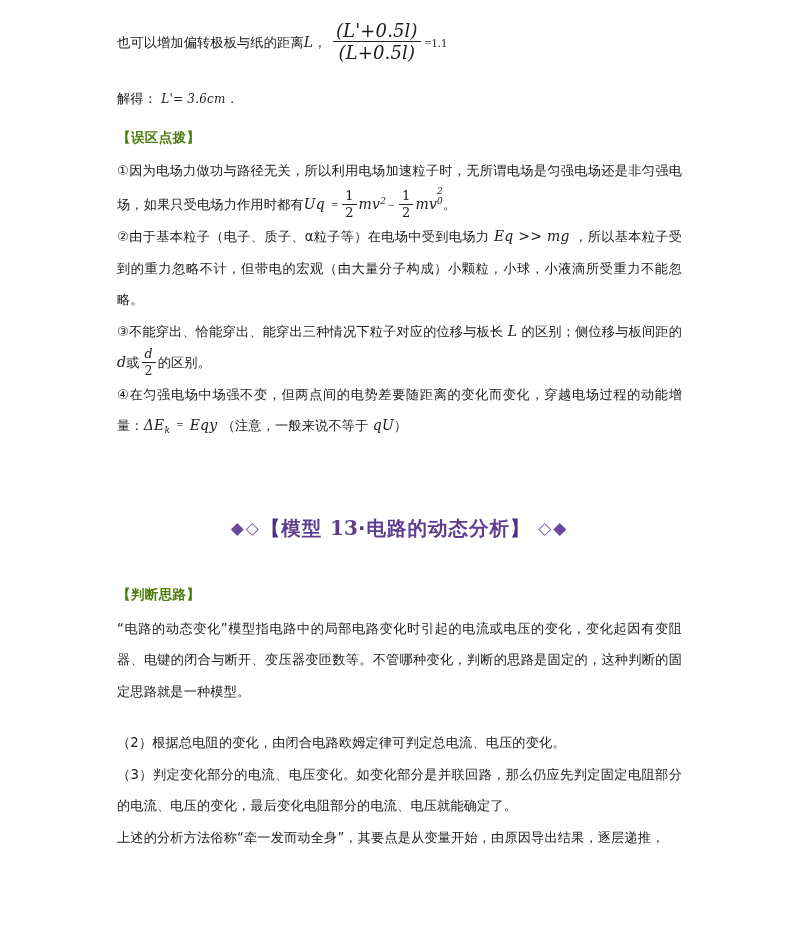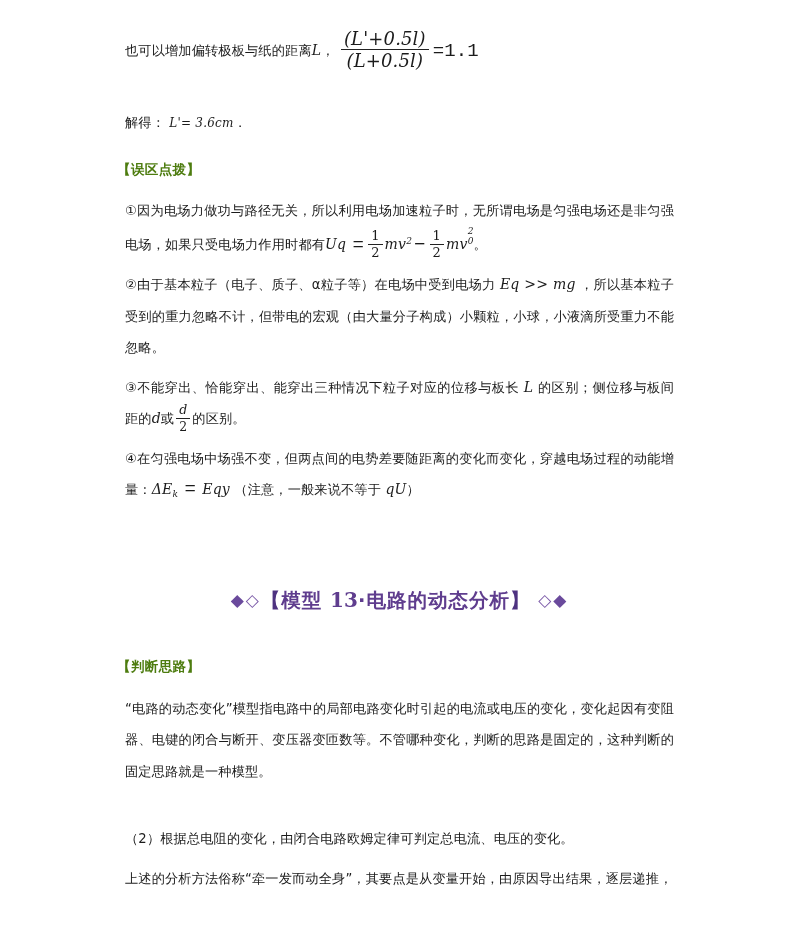--- a/index.html
+++ b/index.html
@@ -30,21 +30,21 @@
     width: 565px;
   }
 
   
   .para {
     font-size: 13.2px;
     line-height: 31.5px;
     color: #1b1b1b;
     text-align: justify;
     letter-spacing: 0.15px;
-    margin: 8px;
+    margin: 0;
   }
   .gap-sm { height: 13px; }
   .gap-md { height: 22px; }
   .gap-lg { height: 38px; }
   .gap-xl { height: 52px; }
 
   
   .red-head {
     font-size: 13.5px;
     line-height: 24px;
@@ -137,22 +137,22 @@
     display: block;
     padding: 1px 3px 0 3px;
     white-space: nowrap;
   }
   .frac.small { font-size: 12.5px; }
   .frac.big { font-size: 18px; }
 
   .eqline {
     display: inline-block;
     vertical-align: middle;
-    font-family: Liberation Mono, monospace;
-    font-size: 19px;
+    font-family: Liberation Serif, serif;
+    font-size: 12px;
     font-style: normal;
     padding: 0 2px;
   }
 </style>
 </head>
 <body>
 
 <div class="page">
   <div class="content">
 
@@ -208,16 +208,17 @@
 
     <div class="para">“电路的动态变化”模型指电路中的局部电路变化时引起的电流或电压的变化，变化起因有变阻器、电键的闭合与断开、变压器变匝数等。不管哪种变化，判断的思路是固定的，这种判断的固定思路就是一种模型。</div>
 
     <div class="gap-sm"></div>
 
 
     <div style="height:7px"></div>
 
 
     <div class="para">（2）根据总电阻的变化，由闭合电路欧姆定律可判定总电流、电压的变化。</div>
+    <div class="para">（3）判定变化部分的电流、电压变化。如变化部分是并联回路，那么仍应先判定固定电阻部分的电流、电压的变化，最后变化电阻部分的电流、电压就能确定了。</div>
     <div class="para">上述的分析方法俗称“牵一发而动全身”，其要点是从变量开始，由原因导出结果，逐层递推，</div>
 
   </div>
 </div>
 
 </body></html>

